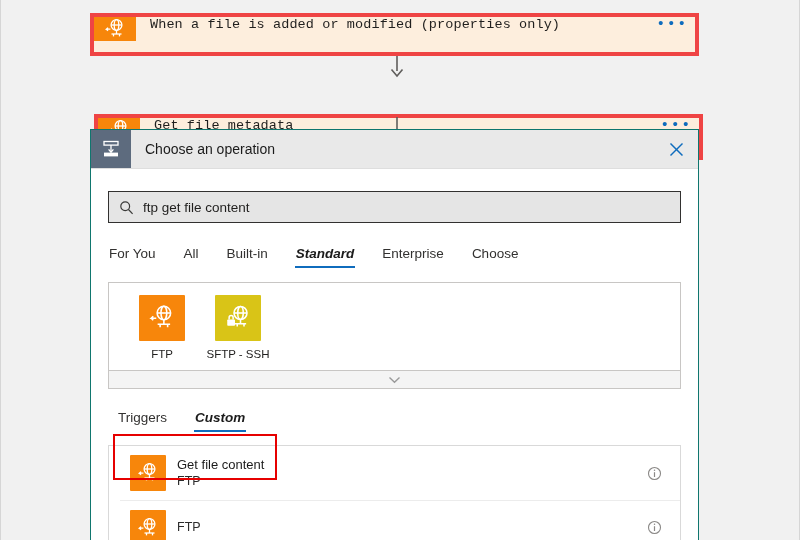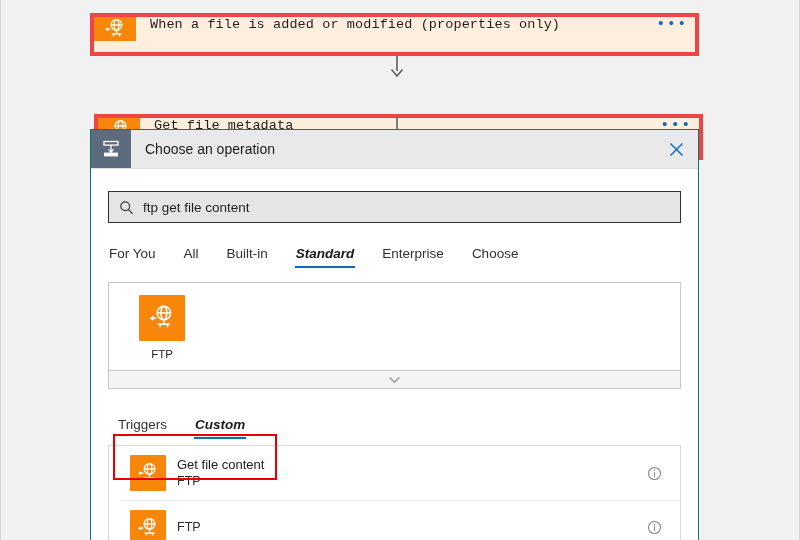--- a/index.html
+++ b/index.html
@@ -235,21 +235,21 @@
     display: flex;
     align-items: center;
     justify-content: center;
     cursor: pointer;
     box-sizing: border-box;
   }
 
   
   .results-pivot {
     display: flex;
-    align-items: flex-end;
+    align-items: center;
     height: 36px;
     flex: 0 0 36px;
     margin-top: 14px;
     padding-left: 9px;
   }
 
   
   .result-list {
     margin-top: 6px;
     border: 1px solid #d9d9d9;
@@ -429,20 +429,40 @@
                 <line x1="8.5" y1="17" x2="18.5" y2="17"></line>
                 <line x1="10.5" y1="17" x2="10.5" y2="19.4"></line>
                 <line x1="16.5" y1="17" x2="16.5" y2="19.4"></line>
                 <path d="M7.4 12.2 L3.4 12.2 L5.0 10.6 M3.4 12.2 L5.0 13.8"></path>
               </g>
             </svg>
           </div>
           <div class="c-label">FTP</div>
         </div>
 
+        <div class="connector">
+          <div class="c-tile" style="background:#d9c417">
+            <svg width="30" height="30" viewBox="0 0 24 24">
+              <g fill="none" stroke="#ffffff" stroke-width="1.25">
+                <circle cx="14" cy="8" r="5.2"></circle>
+                <ellipse cx="14" cy="8" rx="2.2" ry="5.2"></ellipse>
+                <line x1="8.8" y1="8" x2="19.2" y2="8"></line>
+                <line x1="14" y1="13.2" x2="14" y2="16.6"></line>
+                <line x1="9.5" y1="16.6" x2="18.5" y2="16.6"></line>
+                <line x1="11.4" y1="16.6" x2="11.4" y2="18.8"></line>
+                <line x1="16.8" y1="16.6" x2="16.8" y2="18.8"></line>
+              </g>
+              <g fill="#ffffff">
+                <rect x="3.4" y="13.2" width="6.2" height="5" rx="0.6"></rect>
+              </g>
+              <path d="M4.9 13.2 v-1.6 a1.6 1.6 0 0 1 3.2 0 v1.6" fill="none" stroke="#ffffff" stroke-width="1.2"></path>
+            </svg>
+          </div>
+          <div class="c-label">SFTP - SSH</div>
+        </div>
 
       </div>
 
       <div class="expander">
         <span>
           <svg width="13" height="8" viewBox="0 0 13 8">
             <path d="M1.5 1.5 L6.5 6.2 L11.5 1.5" fill="none" stroke="#9a9a9a" stroke-width="1.4"></path>
           </svg>
         </span>
       </div>

